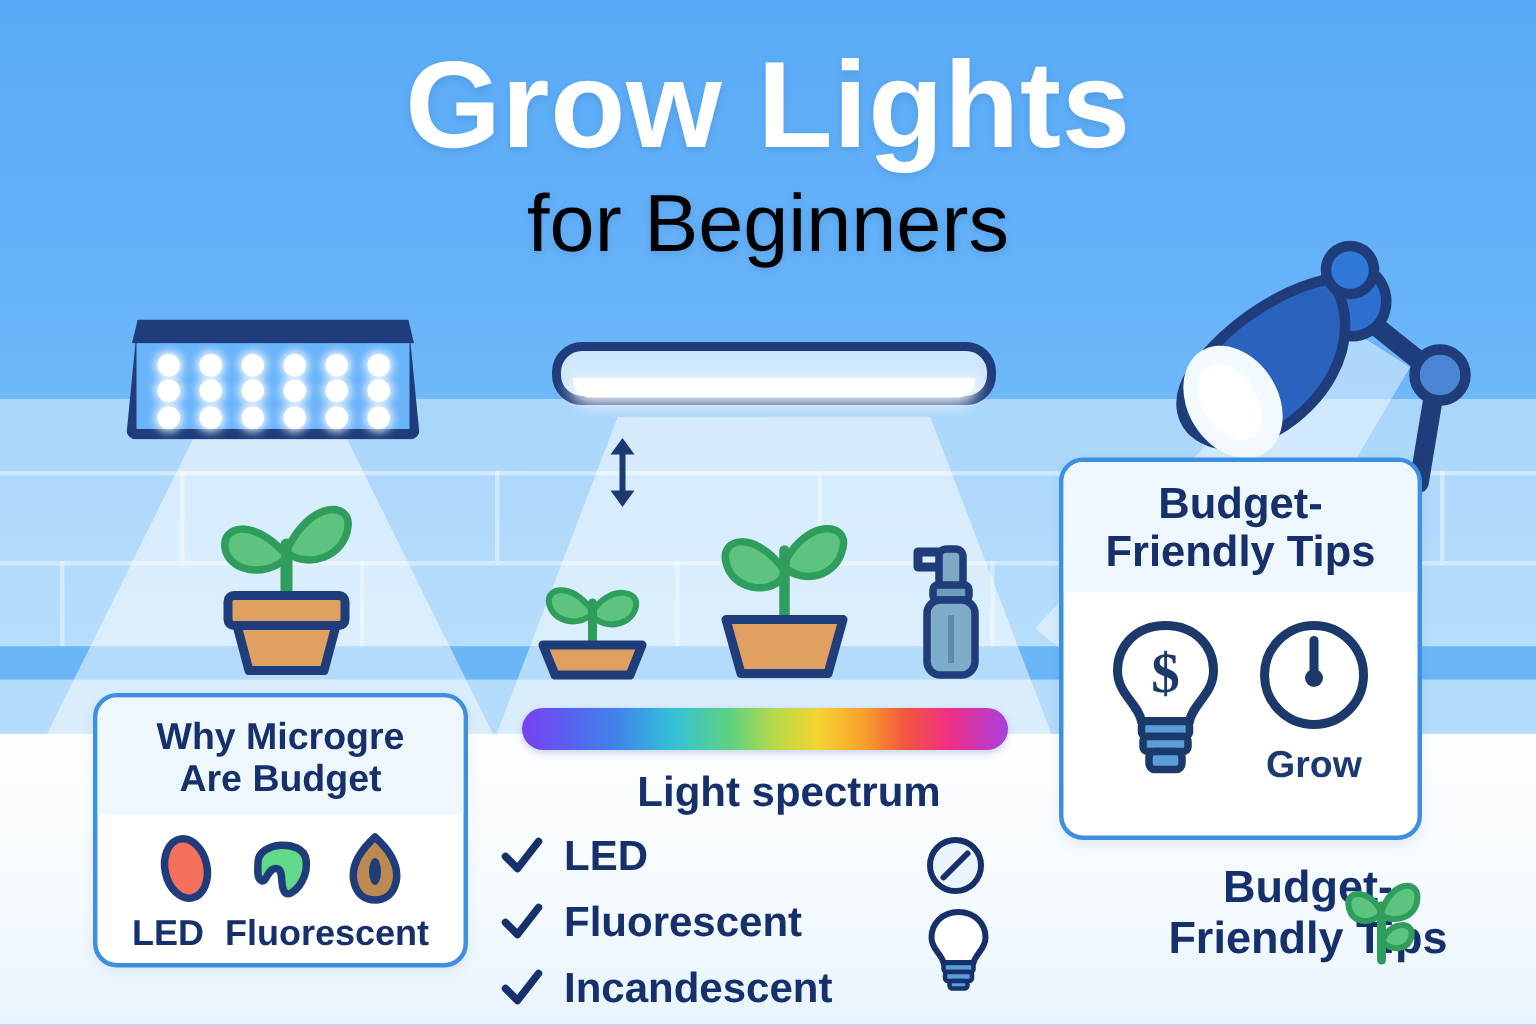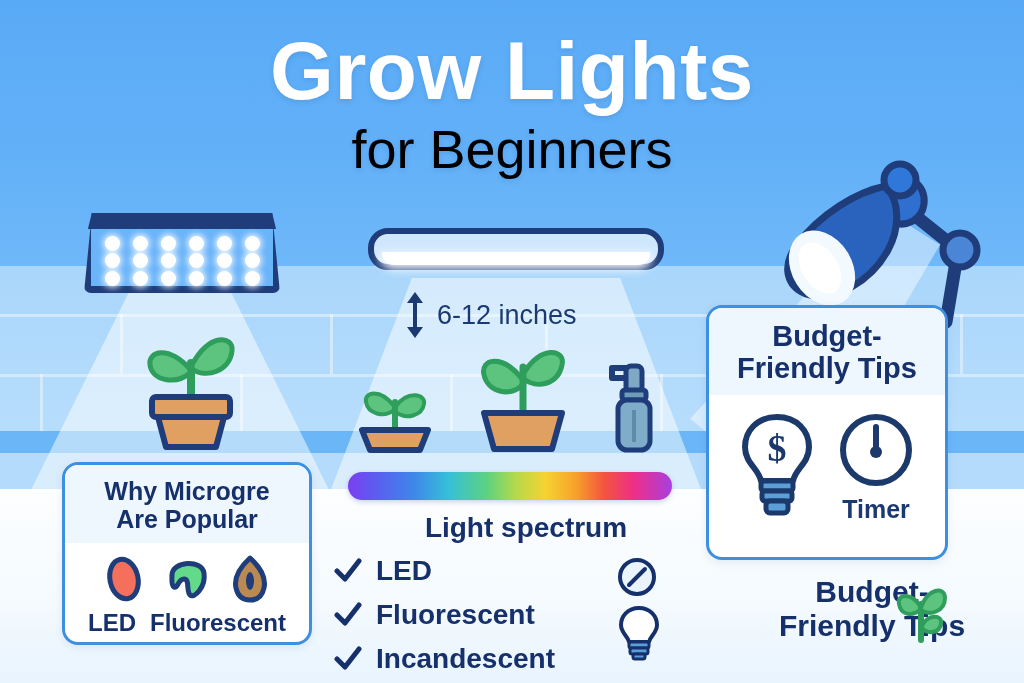--- a/index.html
+++ b/index.html
@@ -196,21 +196,20 @@
       <circle cx="200" cy="100" r="17" fill="#4b86d6" stroke="#1f3d7a" stroke-width="7"></circle>
     </svg>
   </div>
 
   <div id="distance">
     <svg width="20" height="46" viewBox="0 0 20 46">
       <line x1="10" y1="8" x2="10" y2="38" stroke="#1c3a72" stroke-width="4"></line>
       <polygon points="10,0 18,11 2,11" fill="#1c3a72"></polygon>
       <polygon points="10,46 18,35 2,35" fill="#1c3a72"></polygon>
     </svg>
-    <span id="dist-label">6-12 inches</span>
   </div>
 
   <div class="plant" id="plant-big">
     <svg width="118" height="128" viewBox="0 0 118 128">
       <path d="M59 78 L59 38" stroke="#2f9e5c" stroke-width="8" stroke-linecap="round"></path>
       <path d="M58 44 C36 20 16 26 18 40 C20 56 44 60 58 48 Z" fill="#5cc47e" stroke="#2f9e5c" stroke-width="5" stroke-linejoin="round"></path>
       <path d="M60 40 C76 8 102 10 100 26 C98 46 74 54 60 44 Z" fill="#5cc47e" stroke="#2f9e5c" stroke-width="5" stroke-linejoin="round"></path>
       <rect x="20" y="72" width="78" height="20" rx="4" fill="#e0a061" stroke="#1f3d7a" stroke-width="6"></rect>
       <path d="M26 92 L92 92 L84 122 L34 122 Z" fill="#e0a061" stroke="#1f3d7a" stroke-width="6" stroke-linejoin="round"></path>
     </svg>
@@ -280,21 +279,21 @@
       <path d="M21 4 C10 4 3 12 3 21 C3 29 10 32 11 38 L31 38 C32 32 39 29 39 21 C39 12 32 4 21 4 Z" fill="#ffffff" stroke="#16306b" stroke-width="4" stroke-linejoin="round"></path>
       <rect x="11" y="38" width="20" height="6" rx="2" fill="#5c9fd8" stroke="#16306b" stroke-width="3"></rect>
       <rect x="12" y="44" width="18" height="6" rx="2" fill="#5c9fd8" stroke="#16306b" stroke-width="3"></rect>
       <rect x="15" y="50" width="12" height="5" rx="2" fill="#5c9fd8" stroke="#16306b" stroke-width="3"></rect>
     </svg>
   </div>
 
   <div class="card" id="card-why">
     <div class="card-head">
       <div class="card-title">Why Microgre</div>
-      <div class="card-title">Are Popular</div>
+      <div class="card-title">Are Budget</div>
     </div>
     <div id="why-icons">
       <svg width="40" height="48" viewBox="0 0 40 48">
         <ellipse cx="20" cy="24" rx="14" ry="20" transform="rotate(-12 20 24)" fill="#f4705d" stroke="#1f3d7a" stroke-width="5"></ellipse>
       </svg>
       <svg width="46" height="48" viewBox="0 0 46 48">
         <path d="M8 20 C8 6 38 4 40 18 C42 32 30 44 26 40 C22 36 26 24 20 24 C14 24 14 34 10 32 C7 30 8 24 8 20 Z" fill="#63d98a" stroke="#1f3d7a" stroke-width="5" stroke-linejoin="round"></path>
       </svg>
       <svg width="40" height="48" viewBox="0 0 40 48">
         <path d="M20 3 C32 14 36 24 34 33 C32 42 26 45 20 45 C14 45 8 42 6 33 C4 24 8 14 20 3 Z" fill="#bb8a52" stroke="#1f3d7a" stroke-width="5" stroke-linejoin="round"></path>
@@ -319,21 +318,21 @@
         <rect x="22" y="70" width="32" height="10" rx="3" fill="#5c9fd8" stroke="#1b3a6b" stroke-width="5"></rect>
         <rect x="23" y="80" width="30" height="10" rx="3" fill="#5c9fd8" stroke="#1b3a6b" stroke-width="5"></rect>
         <rect x="27" y="90" width="22" height="12" rx="4" fill="#5c9fd8" stroke="#1b3a6b" stroke-width="5"></rect>
       </svg>
       <div>
         <svg width="78" height="78" viewBox="0 0 78 78">
           <circle cx="39" cy="39" r="33" fill="#ffffff" stroke="#1b3a6b" stroke-width="6"></circle>
           <line x1="39" y1="16" x2="39" y2="40" stroke="#1b3a6b" stroke-width="6" stroke-linecap="round"></line>
           <circle cx="39" cy="41" r="6" fill="#1b3a6b"></circle>
         </svg>
-        <div id="timer-label">Timer</div>
+        <div id="timer-label">Grow</div>
       </div>
     </div>
   </div>
 
   <div id="bottom-tips">
     <div id="bottom-tips-text">Budget-</div>
     <div id="bottom-tips-text2" class="" style="font-size:30px;color:#16306b;font-weight:bold;line-height:1.12;">Friendly Tips</div>
   </div>
 
   <div id="sprout-deco">

